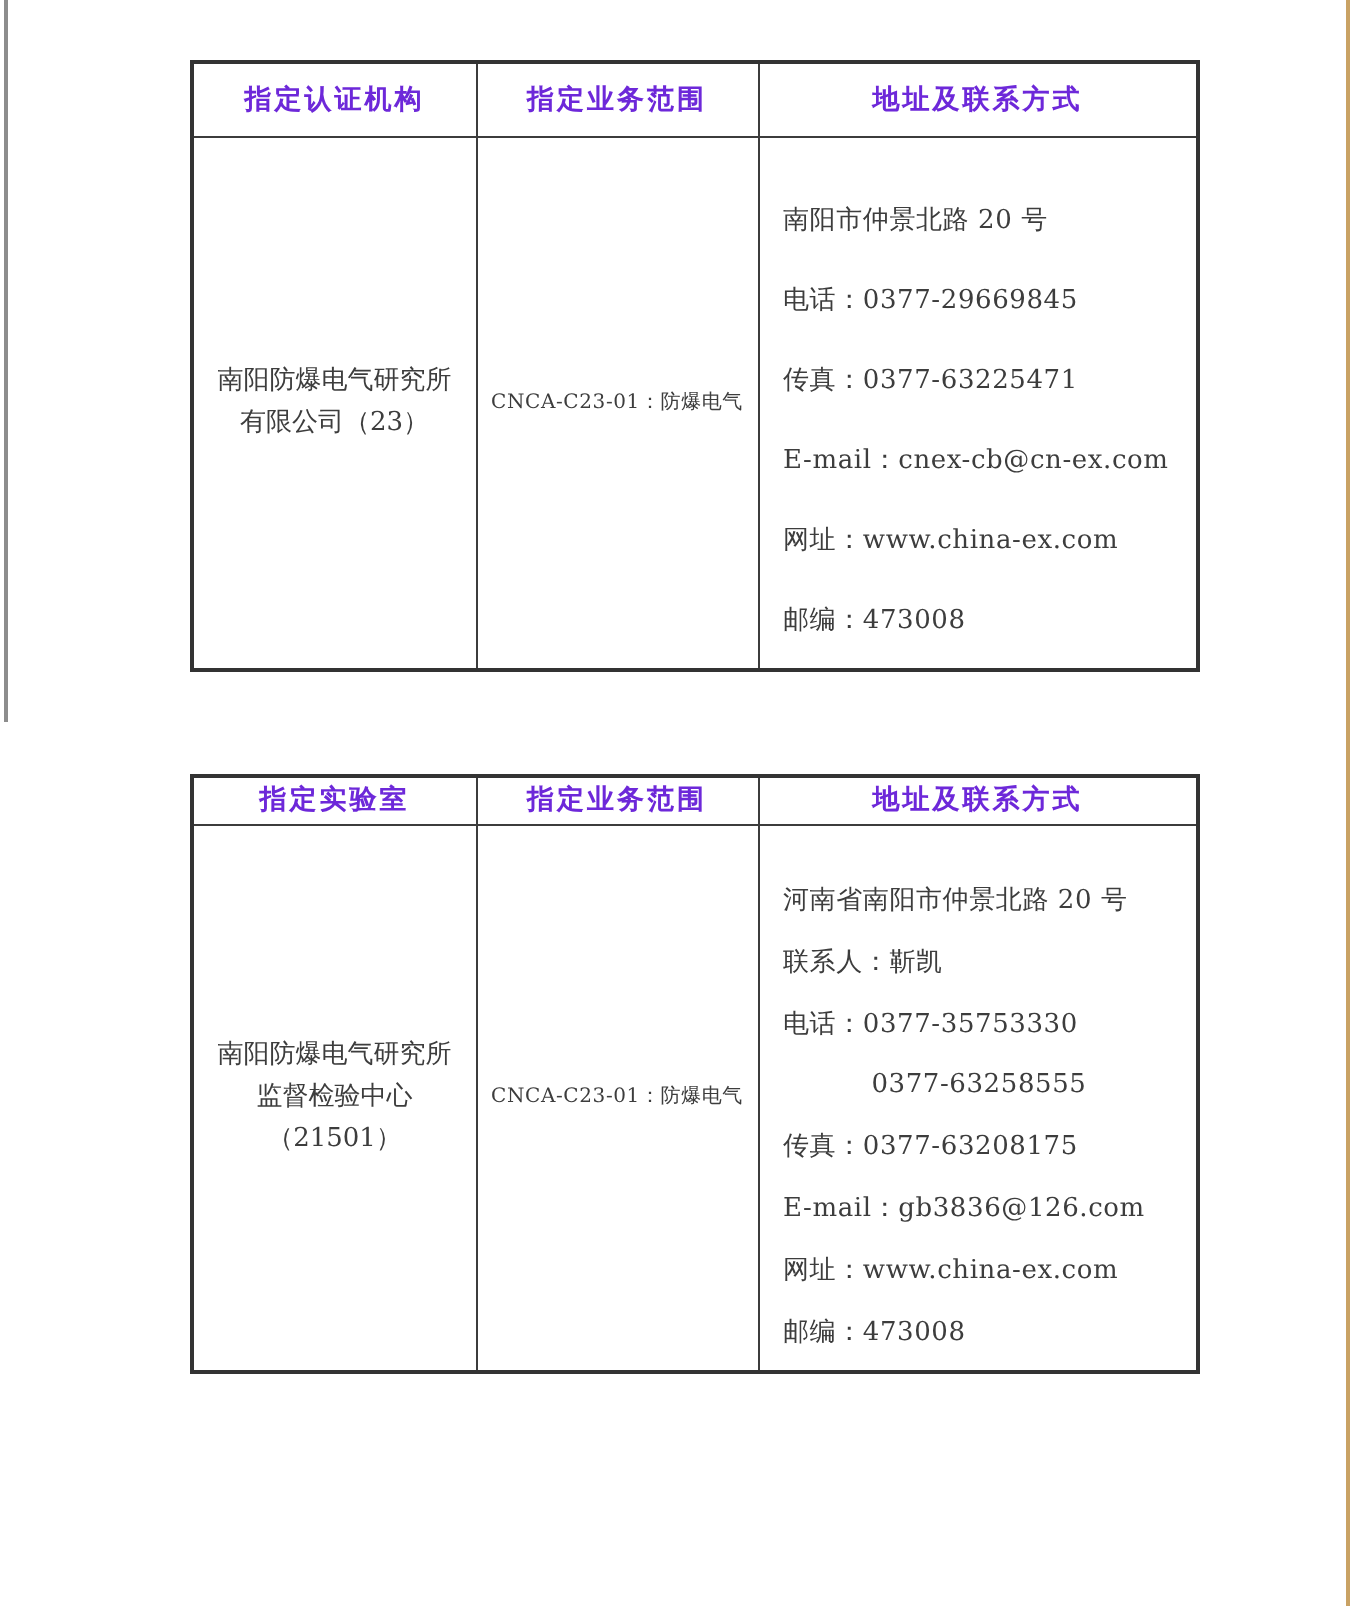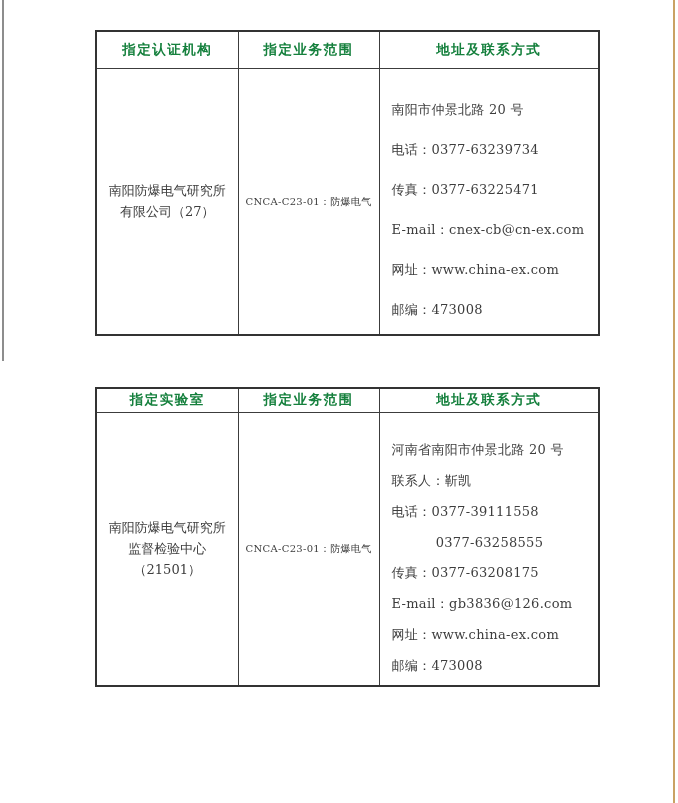--- a/index.html
+++ b/index.html
@@ -23,21 +23,21 @@
     border-collapse:collapse; table-layout:fixed;
     border:2px solid #333333;
   }
   #cert-table { top:30px; }
   #lab-table  { top:387px; }
   .doc-table th, .doc-table td {
     border:1px solid #3c3c3c;
   }
   .doc-table th {
     font-size:13.5px; font-weight:bold; letter-spacing:1.5px;
-    text-align:center; vertical-align:middle; color:#15803d;
+    text-align:center; vertical-align:middle; color:#6d28d9;
   }
   #cert-table th { height:37px; }
   #lab-table th  { height:24px;text-align:center; }
   .col-org   { width:142px; }
   .col-scope { width:141px; }
   .col-contact { width:220px; }
   td.org-cell, td.scope-cell {
     text-align:center; vertical-align:middle;
     font-size:13px; line-height:21px;
   }
@@ -69,27 +69,27 @@
   </colgroup>
   <tbody>
       <tr>
     <th>指定认证机构</th>
     <th>指定业务范围</th>
     <th>地址及联系方式</th>
   </tr>
   <tr>
     <td class="org-cell">
       <div>南阳防爆电气研究所</div>
-      <div>有限公司（27）</div>
+      <div>有限公司（23）</div>
     </td>
     <td class="scope-cell">CNCA-C23-01：防爆电气</td>
     <td class="contact-cell">
       <div class="contact-lines">
         <div class="line">南阳市仲景北路 20 号</div>
-        <div class="line">电话：0377-63239734</div>
+        <div class="line">电话：0377-29669845</div>
         <div class="line">传真：0377-63225471</div>
         <div class="line">E-mail：cnex-cb@cn-ex.com</div>
         <div class="line">网址：www.china-ex.com</div>
         <div class="line">邮编：473008</div>
       </div>
     </td>
   </tr>
 </tbody>
   </table>
 
@@ -108,21 +108,21 @@
   <tr>
     <td class="org-cell">
       <div>南阳防爆电气研究所</div>
       <div>监督检验中心（21501）</div>
     </td>
     <td class="scope-cell">CNCA-C23-01：防爆电气</td>
     <td class="contact-cell">
       <div class="contact-lines">
         <div class="line">河南省南阳市仲景北路 20 号</div>
         <div class="line">联系人：靳凯</div>
-        <div class="line">电话：0377-39111558</div>
+        <div class="line">电话：0377-35753330</div>
         <div class="line indent">0377-63258555</div>
         <div class="line">传真：0377-63208175</div>
         <div class="line">E-mail：gb3836@126.com</div>
         <div class="line">网址：www.china-ex.com</div>
         <div class="line">邮编：473008</div>
       </div>
     </td>
   </tr>
 </tbody>
   </table>

